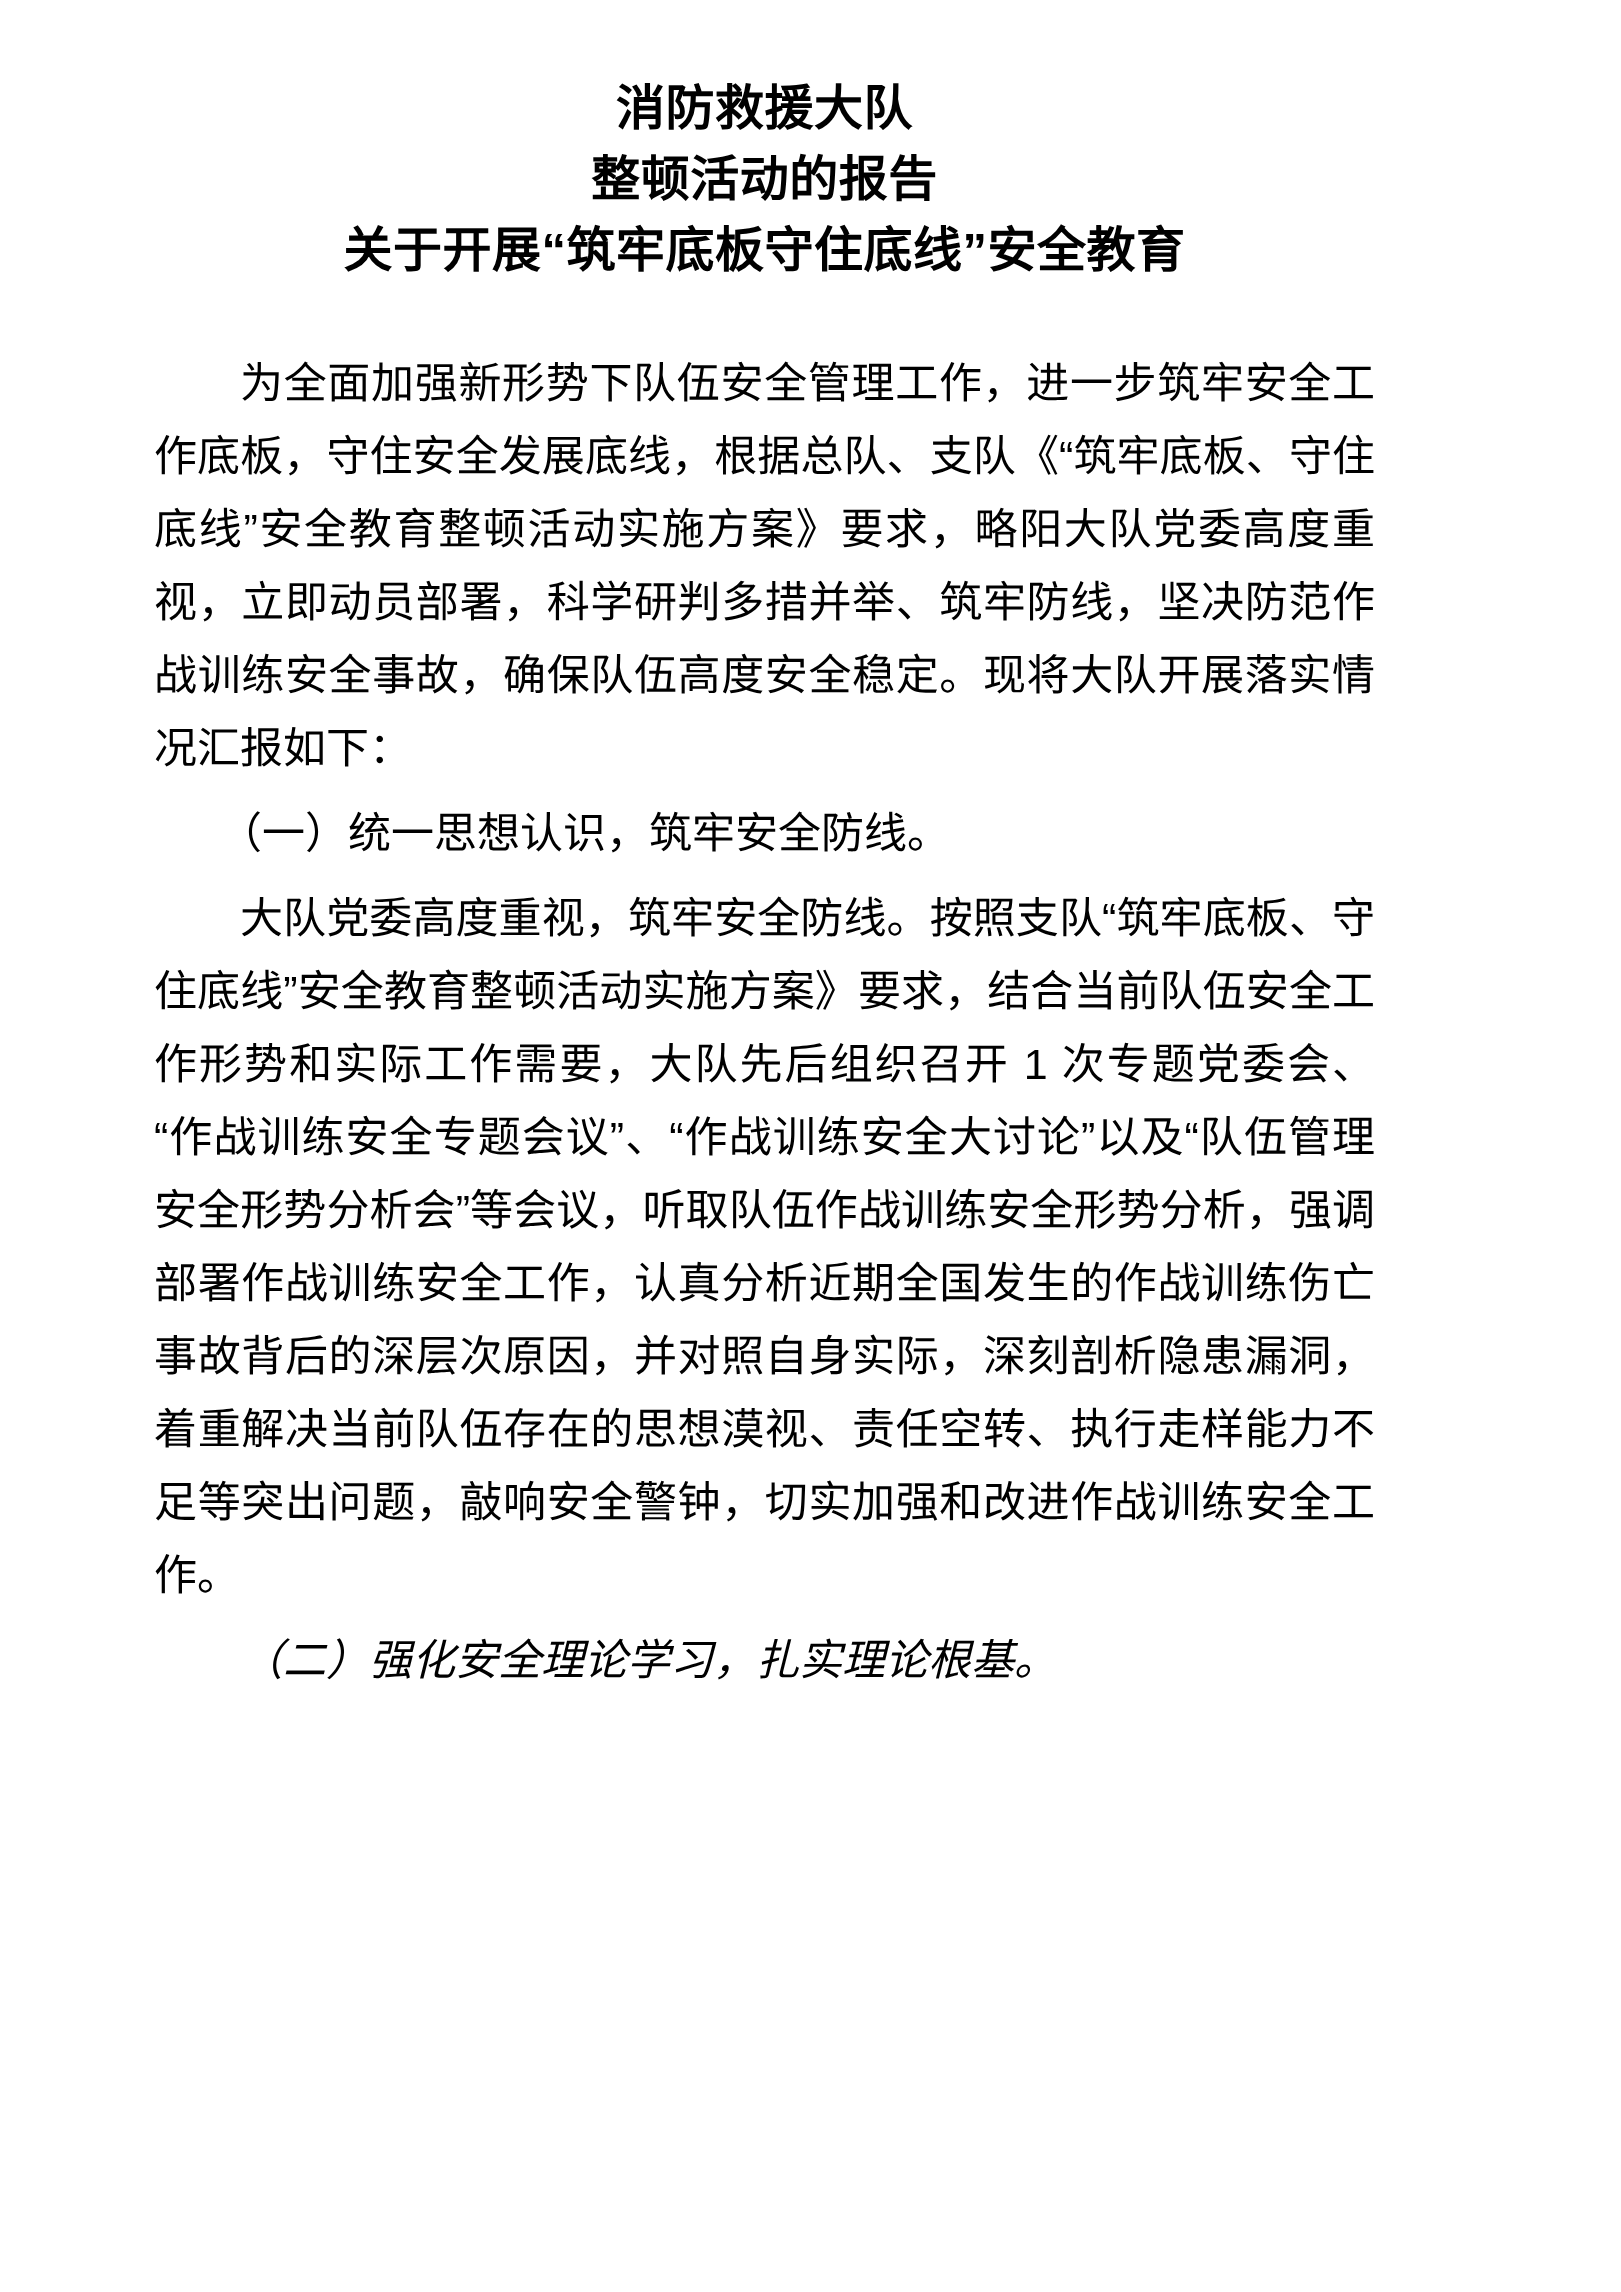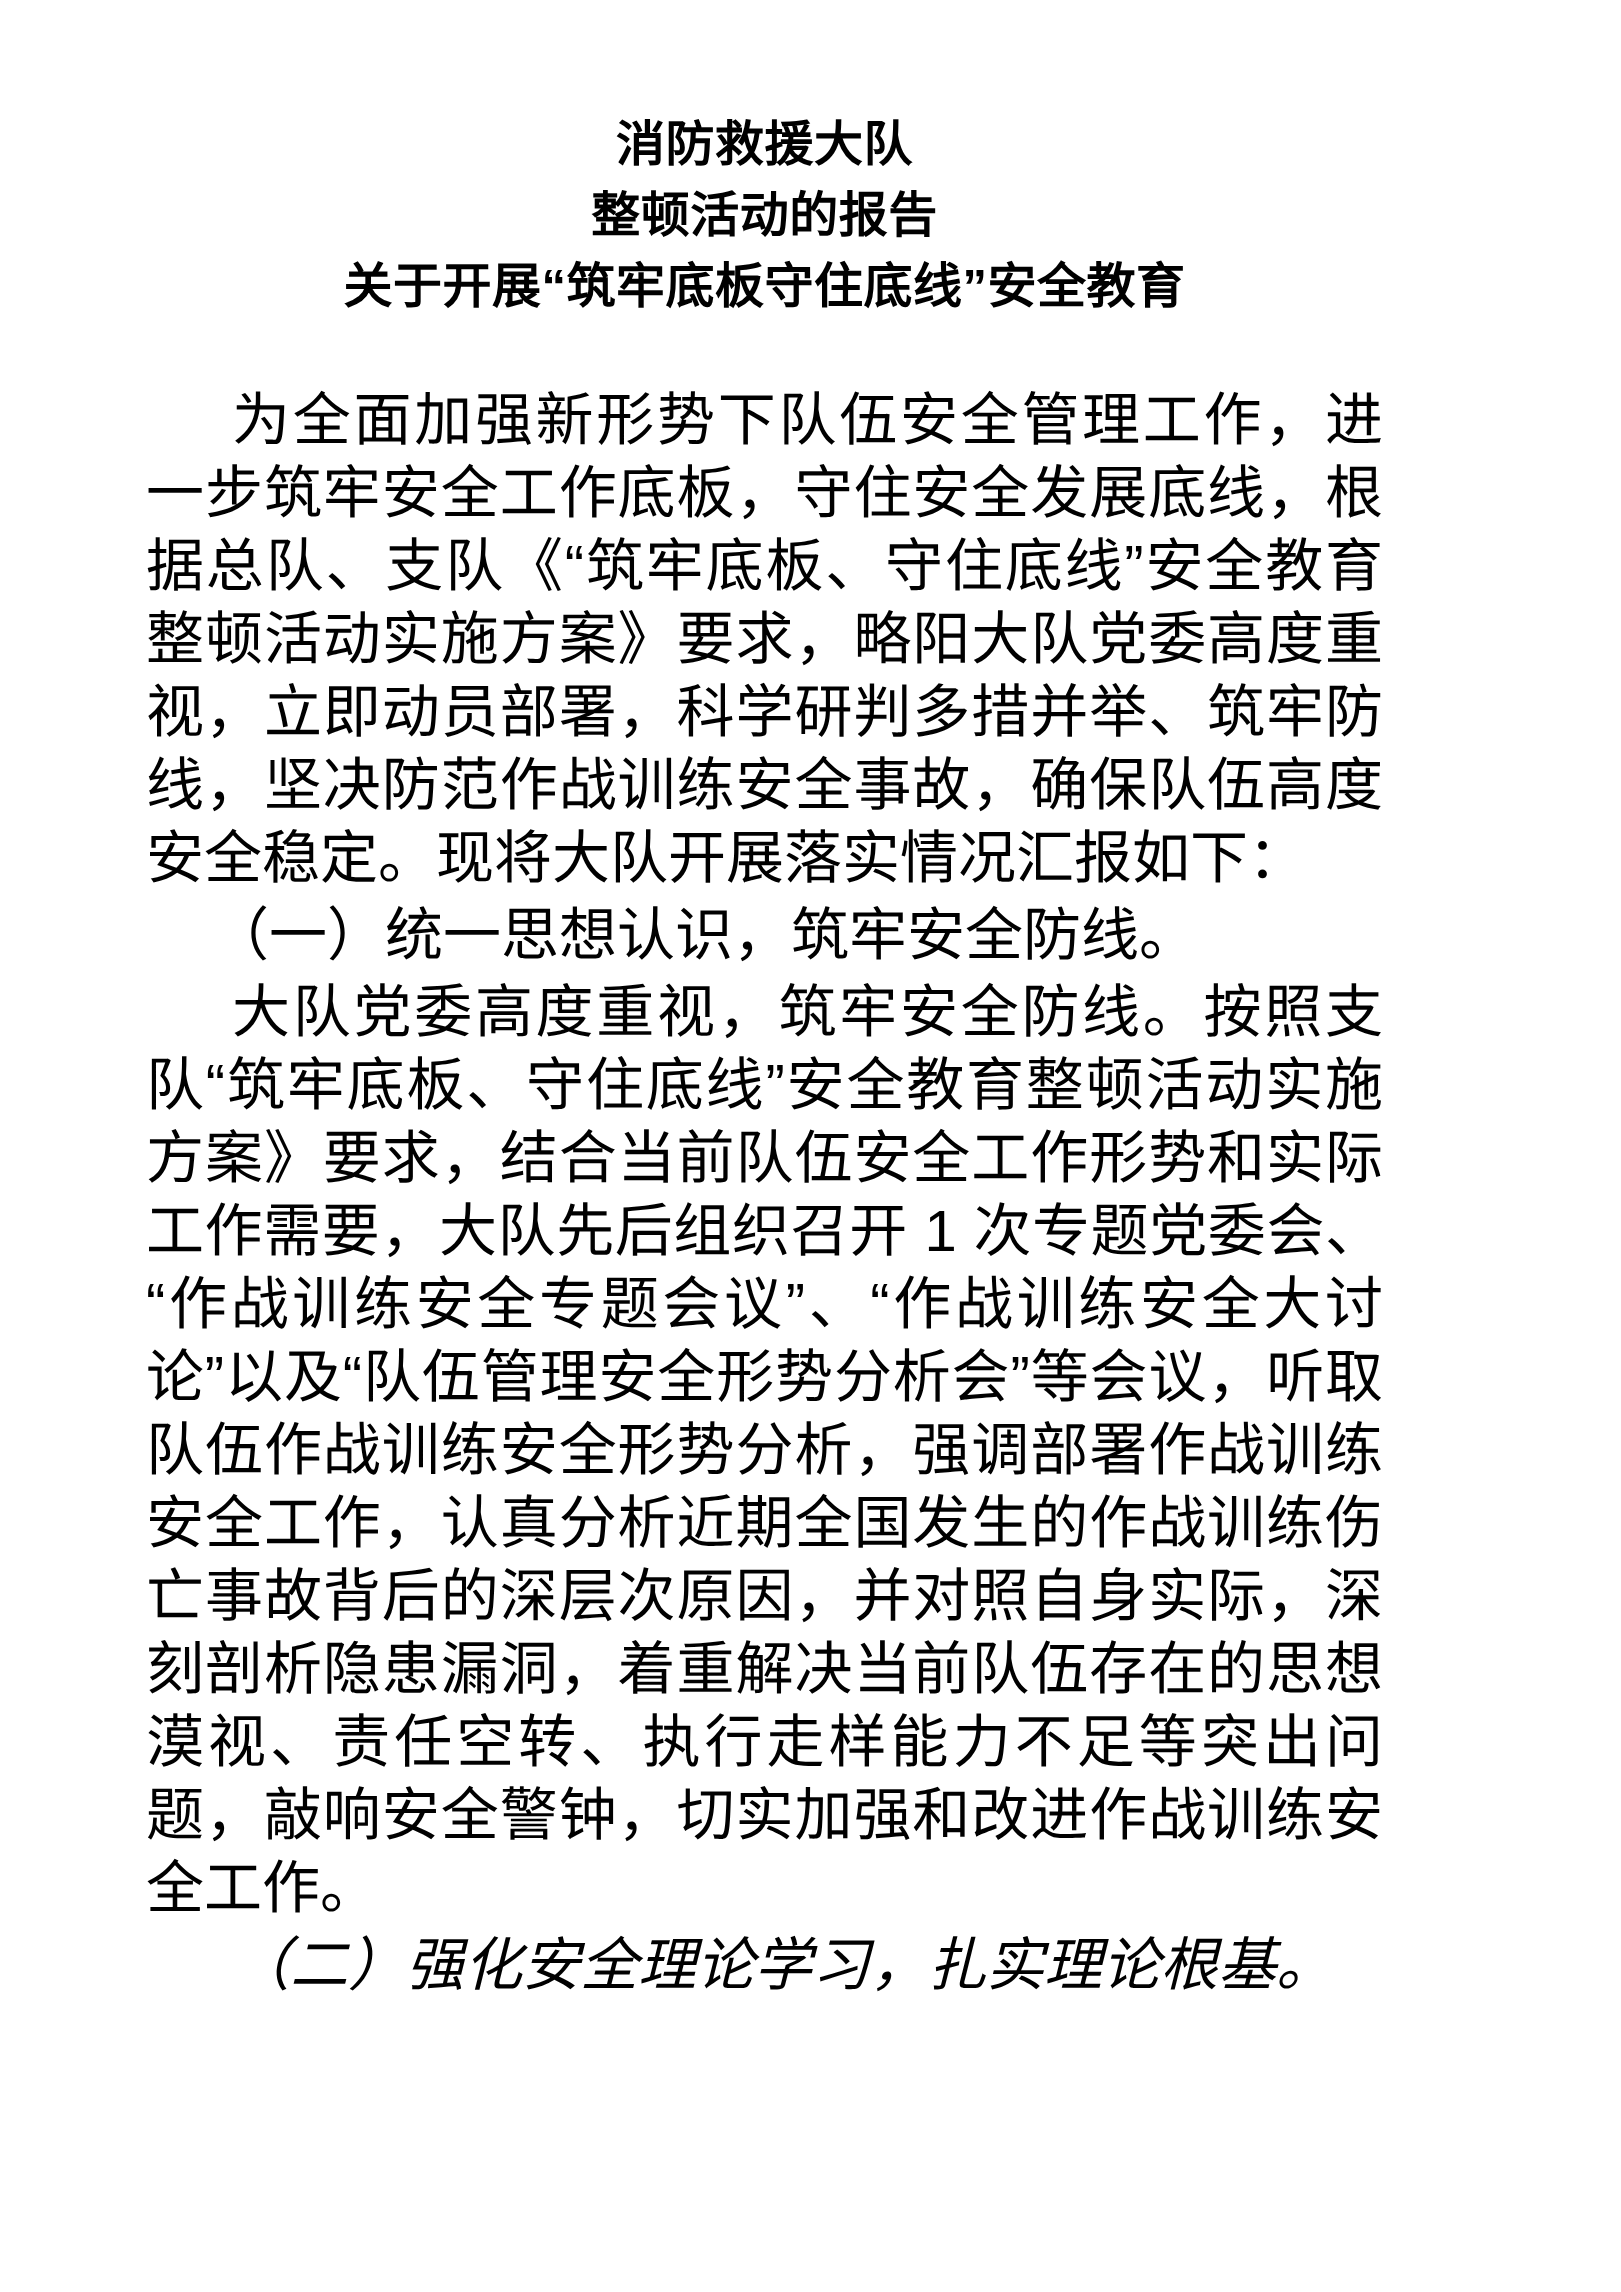--- a/index.html
+++ b/index.html
@@ -31,28 +31,28 @@
     font-weight: bold;
     line-height: 71px;
     letter-spacing: 0.5px;
     margin: 0;
   }
   .doc-title .title-line {
     display: block;
     white-space: nowrap;
   }
   #title-block {
-    padding-top: 109px;
+    padding-top: 73px;
   }
   .para {
-    font-size: 58px;
+    font-size: 43px;
     line-height: 73px;
     text-align: justify;
     text-align-last: left;
-    margin: 4px;
+    margin: 12px;
     letter-spacing: 0px;
     word-break: break-all;
   }
   .para.indent {
     text-indent: 86px;
   }
   .para.indent-half {
     text-indent: 65px;
   }
   #para-intro {

